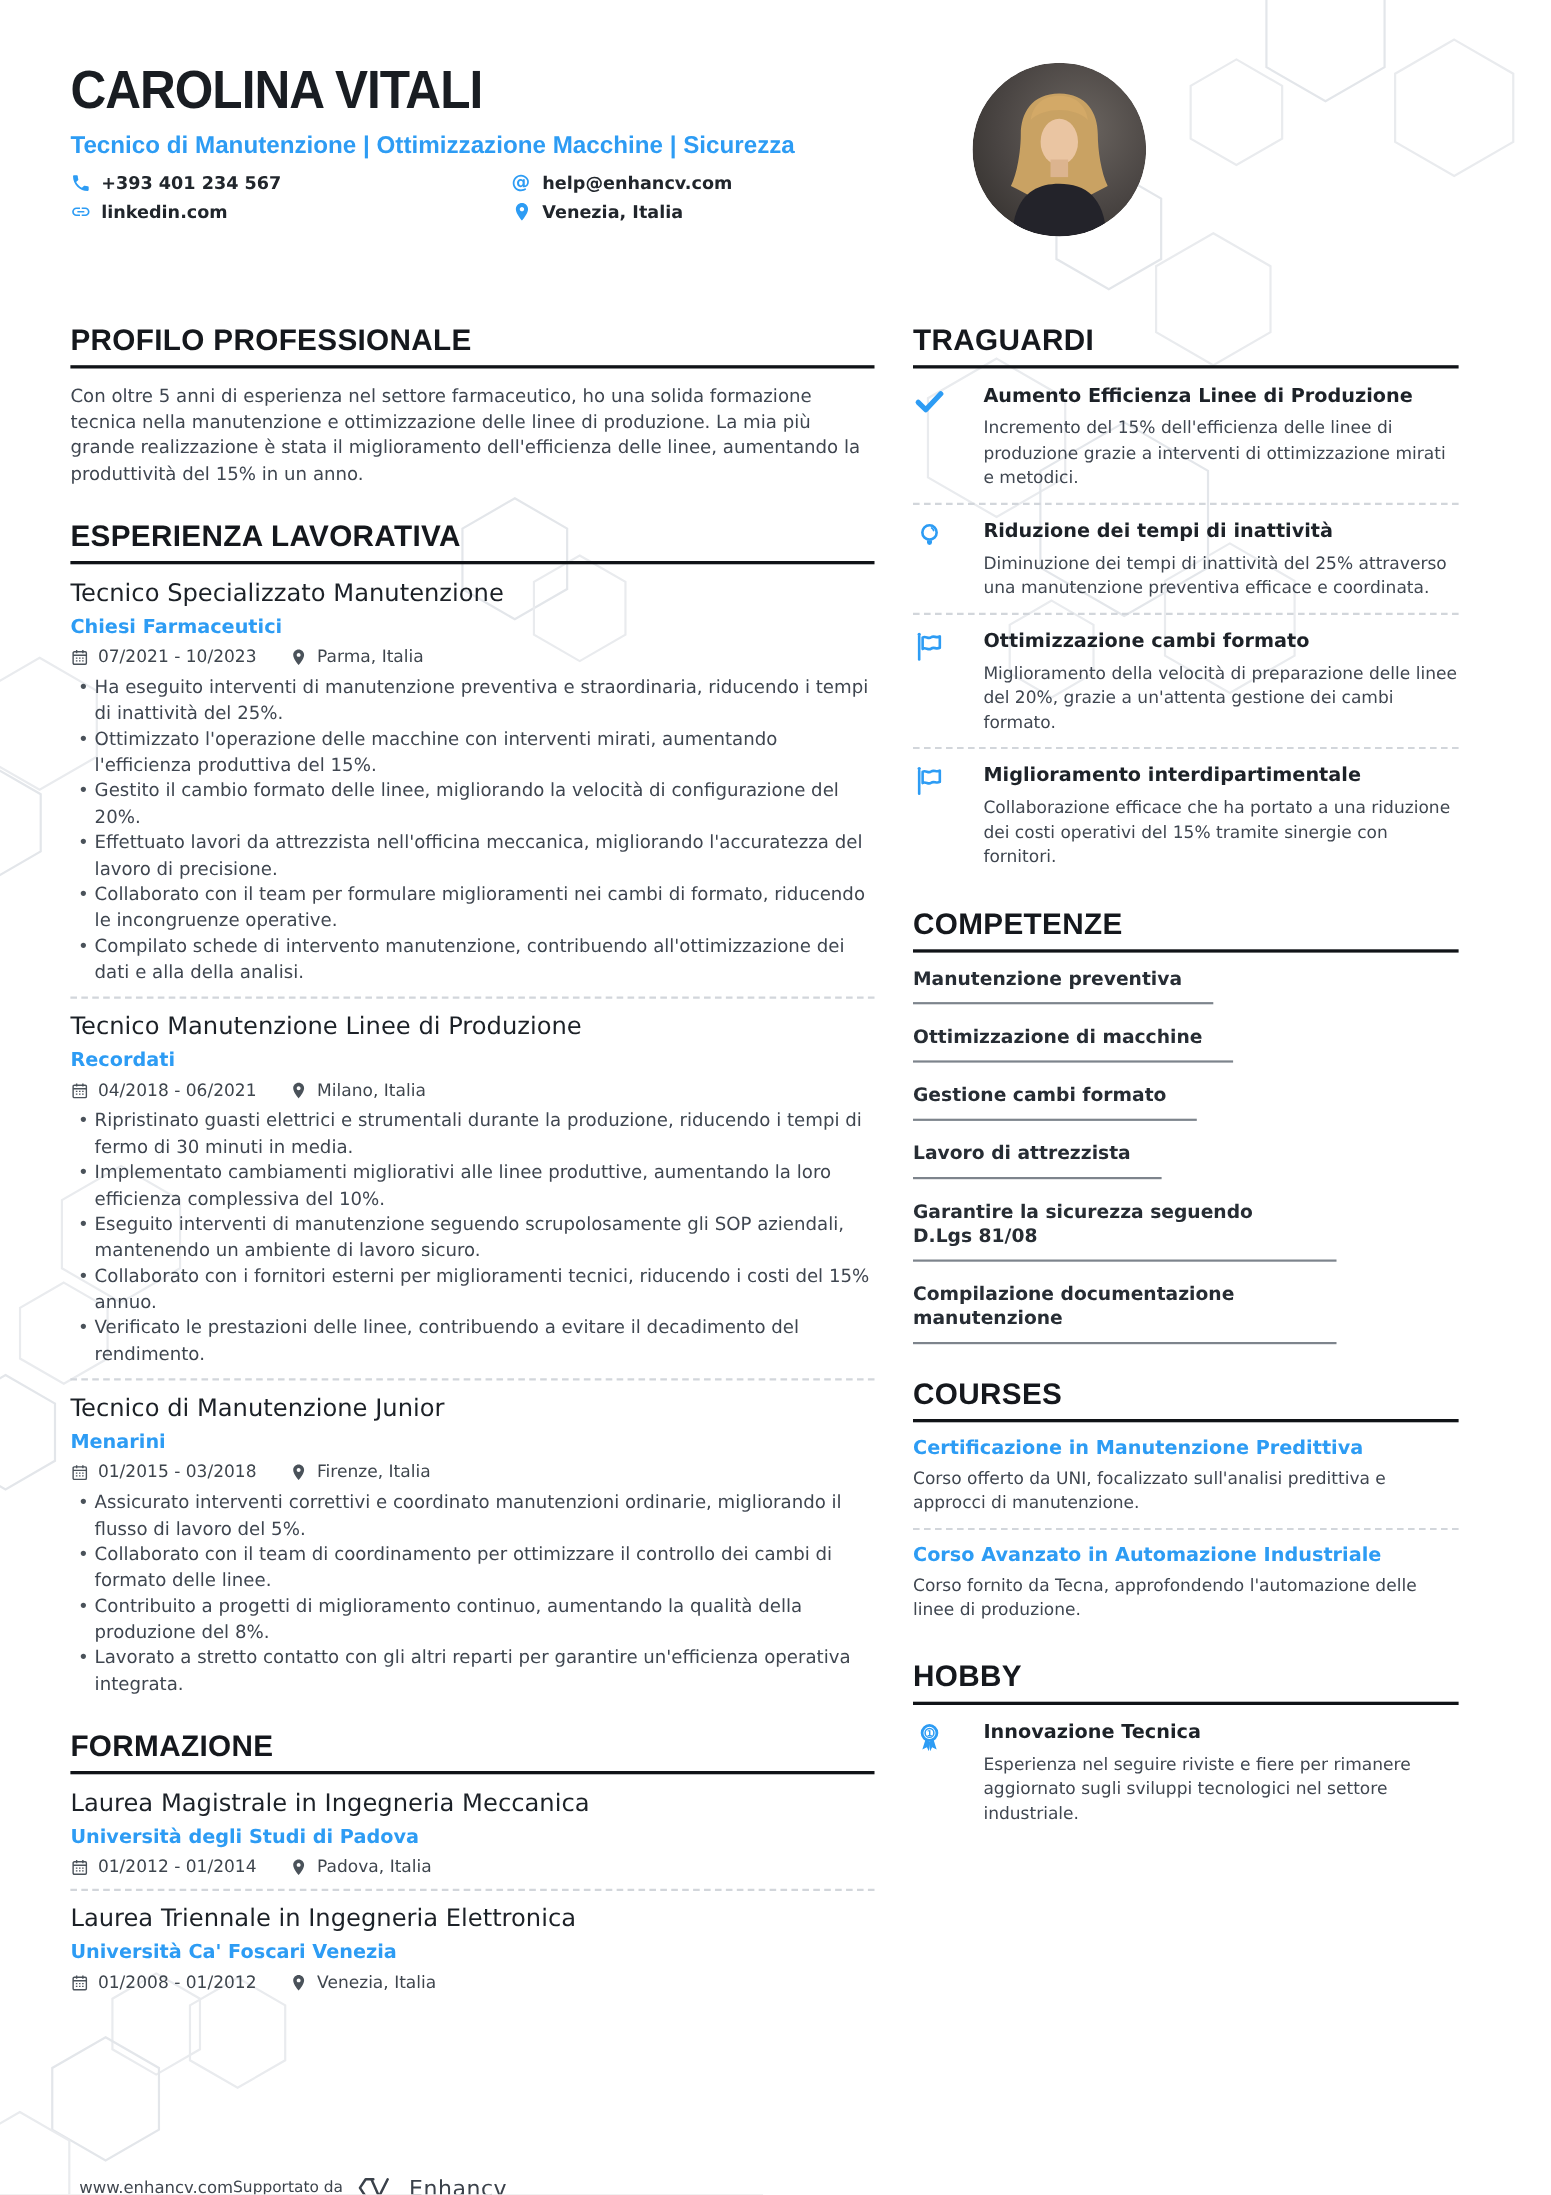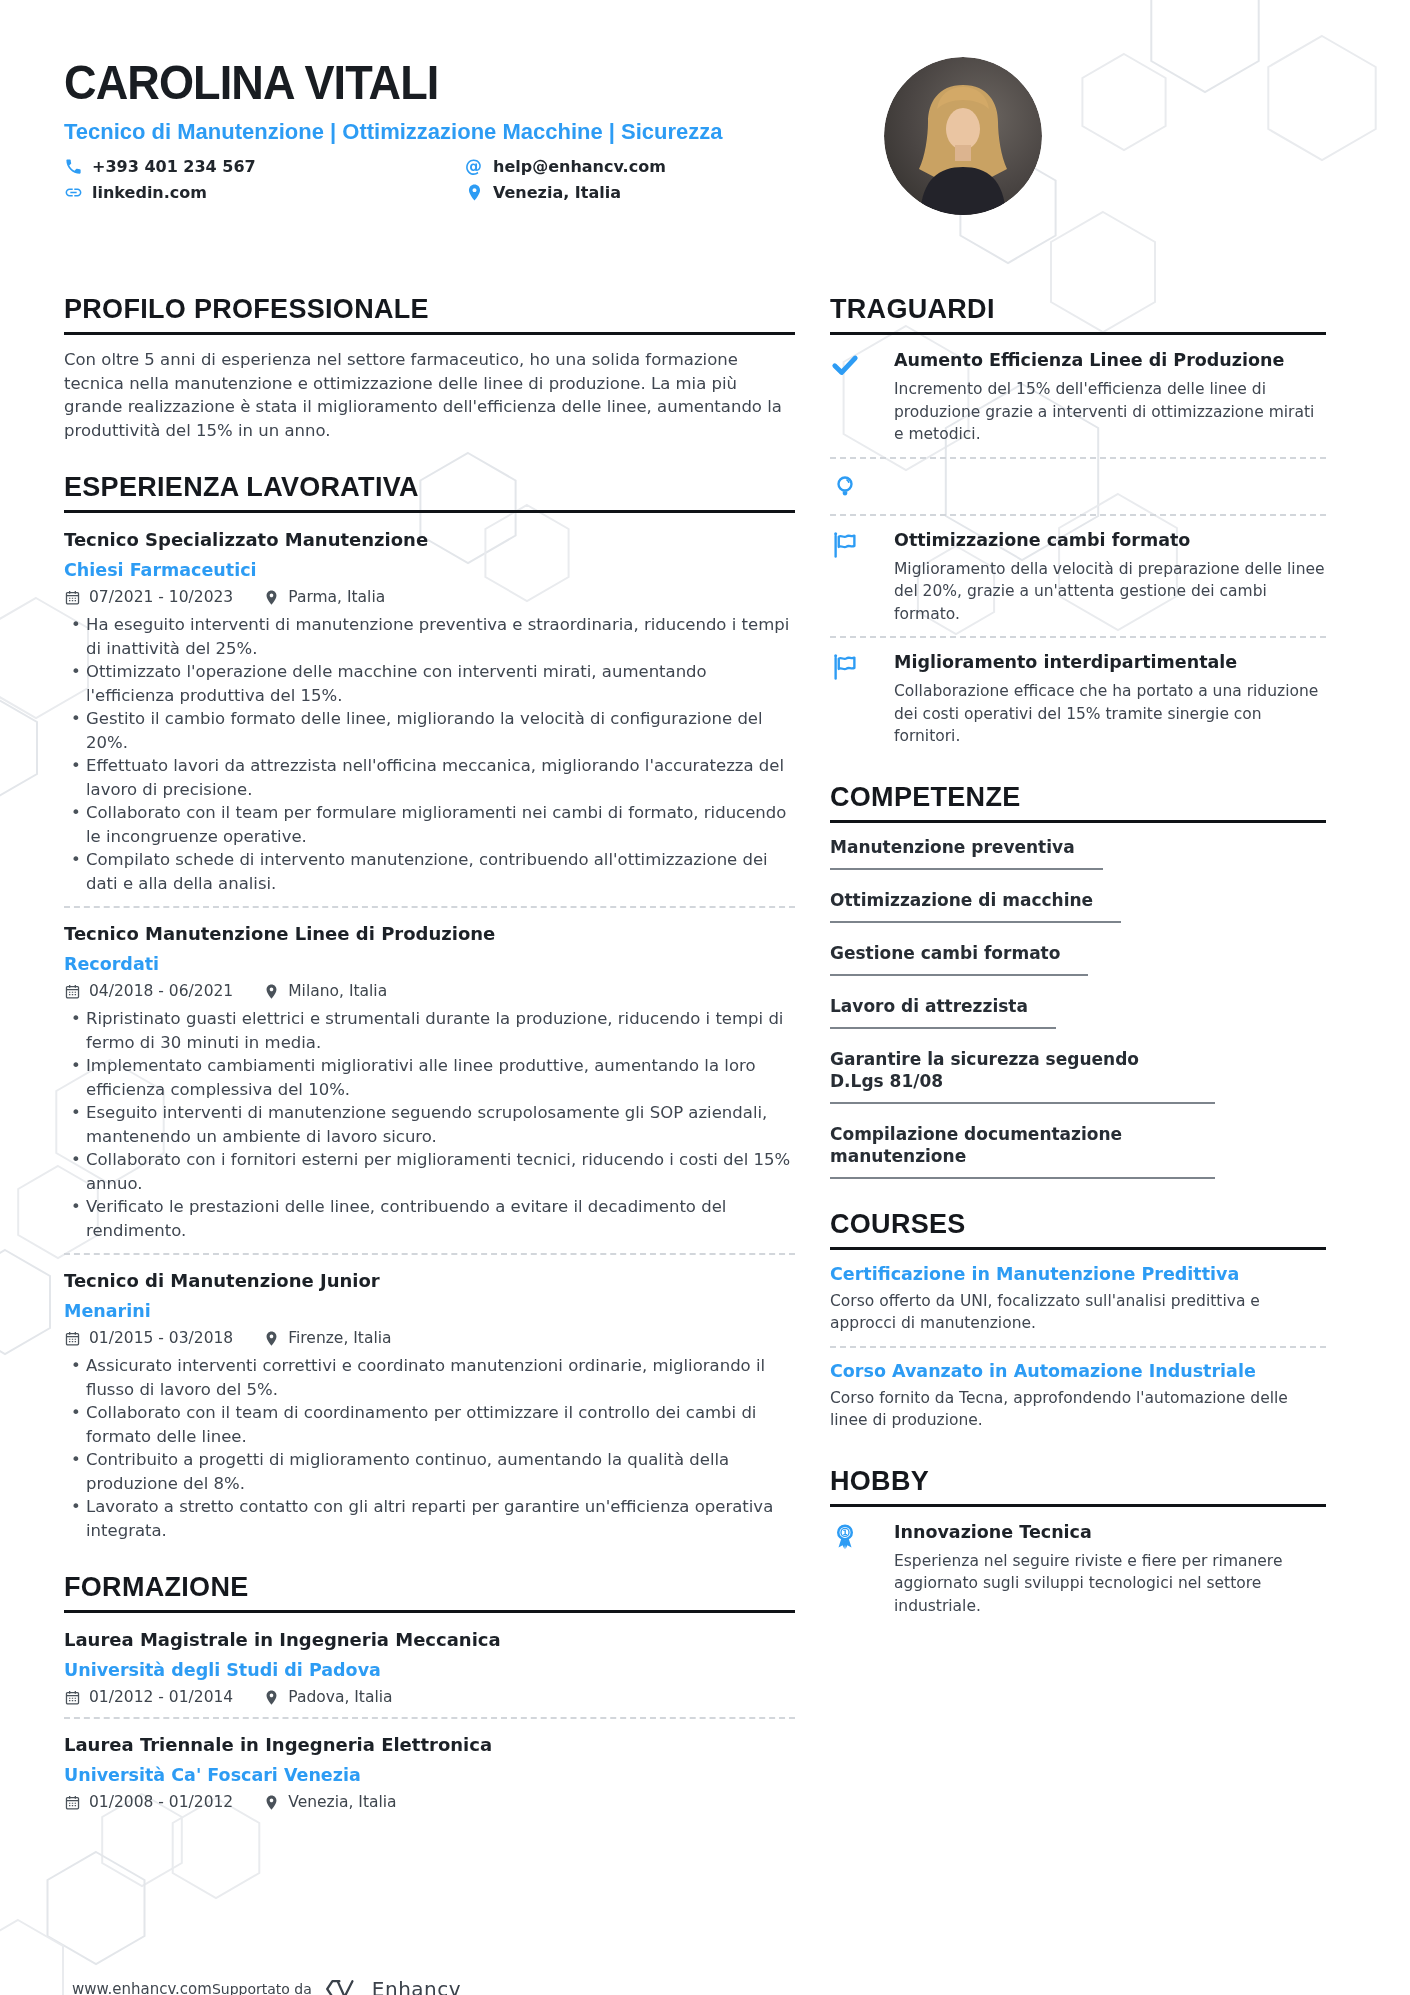--- a/index.html
+++ b/index.html
@@ -26,21 +26,21 @@
   
   .columns{display:grid;grid-template-columns:731px 496px;column-gap:35px;margin-top:92px;}
   section{margin-top:0;}
   .col-left section + section, .col-right section + section{margin-top:30px;}
   .sec{font-family:"Liberation Sans",sans-serif;font-size:27px;font-weight:bold;
        color:var(--heading);letter-spacing:.3px;line-height:31px;
        padding-bottom:7px;border-bottom:3px solid #101317;margin-bottom:13px;}
   .body{font-size:16.5px;line-height:23.5px;color:var(--body);}
 
   
-  .job-title{font-size:18px;color:#1c2127;line-height:28px;margin-top:2px;font-weight:bold;}
+  .job-title{font-size:22px;color:#1c2127;line-height:28px;margin-top:2px;font-weight:normal;}
   .job-company{font-size:17.5px;font-weight:bold;color:var(--accent);line-height:22px;margin-top:5px;}
   .job-meta{display:flex;gap:30px;margin-top:7px;font-size:15.5px;color:#3e454d;align-items:center;}
   .meta{display:flex;gap:8px;align-items:center;}
   .micon{width:17px;height:17px;color:#4a525a;display:inline-flex;flex:0 0 auto;}
   .micon svg{width:100%;height:100%;}
   .bullets{margin-top:7px;list-style:none;}
   .bullets li{position:relative;padding-left:22px;font-size:16.5px;line-height:23.5px;color:var(--body);}
   .bullets li::before{content:"•";position:absolute;left:7px;color:#4a525a;}
   .dashed{border-top:2px dashed #d2d6db;margin:11px 0 12px;}
 
@@ -335,20 +335,24 @@
     </div>
     <div class="dashed"></div>
   </div>
               <div>
     <div class="ach">
       <span class="ach-icon"><svg viewBox="0 0 24 24" fill="none" stroke="currentColor" stroke-width="1.9">
                       <circle cx="12" cy="8.8" r="5.2"></circle>
                       <path d="M13.6 5.6c.7.4 1.2 1 1.4 1.8" stroke-width="1.3" stroke-linecap="round"></path>
                       <path d="M10.2 14.6h3.6v1.5a1.8 1.8 0 0 1-3.6 0z" fill="currentColor" stroke="none"></path>
                     </svg></span>
+      <div>
+        <div class="ach-title">Riduzione dei tempi di inattività</div>
+        <div class="ach-text">Diminuzione dei tempi di inattività del 25% attraverso una manutenzione preventiva efficace e coordinata.</div>
+      </div>
     </div>
     <div class="dashed"></div>
   </div>
               <div>
     <div class="ach">
       <span class="ach-icon"><svg viewBox="0 0 24 24" fill="none" stroke="currentColor" stroke-width="1.9" stroke-linejoin="round" stroke-linecap="round">
                       <path d="M4.5 4.6v16.6"></path>
                       <circle cx="4.5" cy="3" r="1.2" fill="currentColor" stroke="none"></circle>
                       <path d="M7 5.3c2.2-1.6 4 1.4 6.2-.2 2-1.5 3.8.8 6.3-.6v8.2c-2.5 1.4-4.3-.9-6.3.6-2.2 1.6-4-1.4-6.2.2z"></path>
                     </svg></span>

